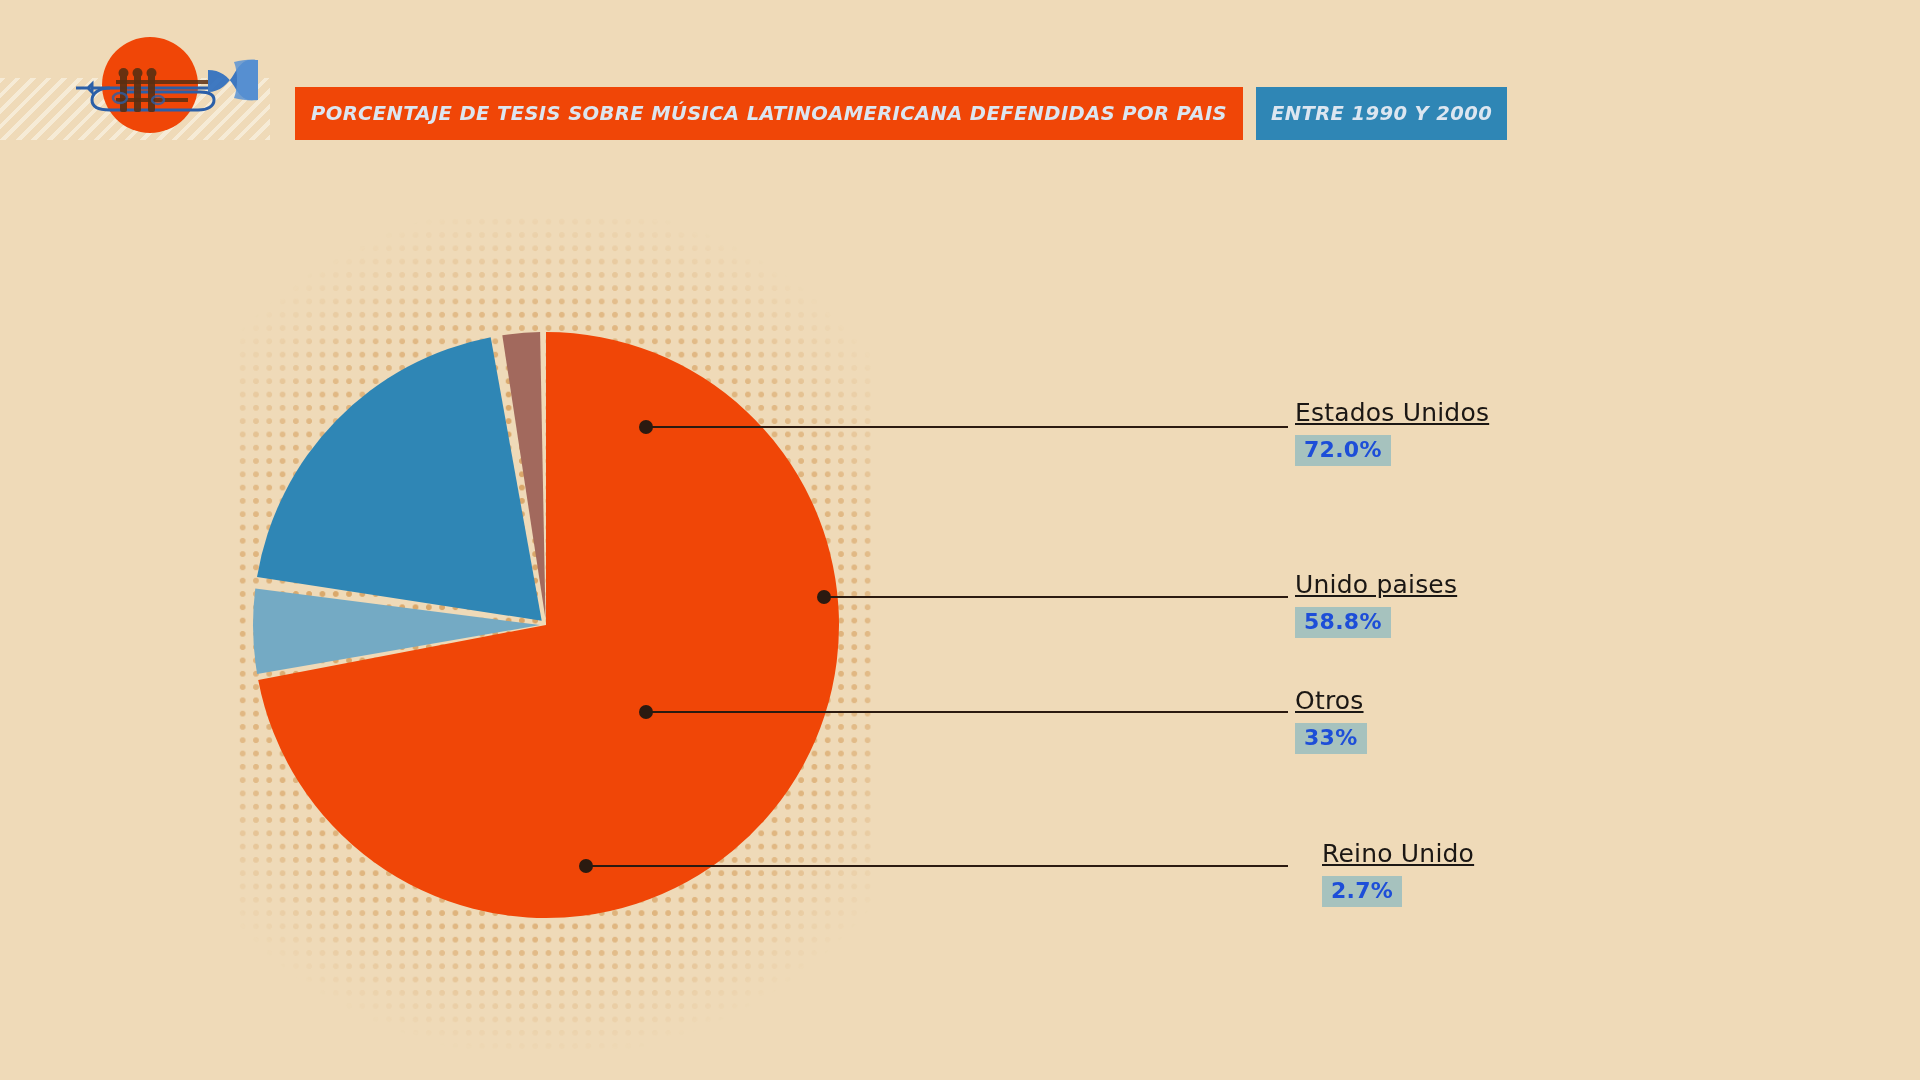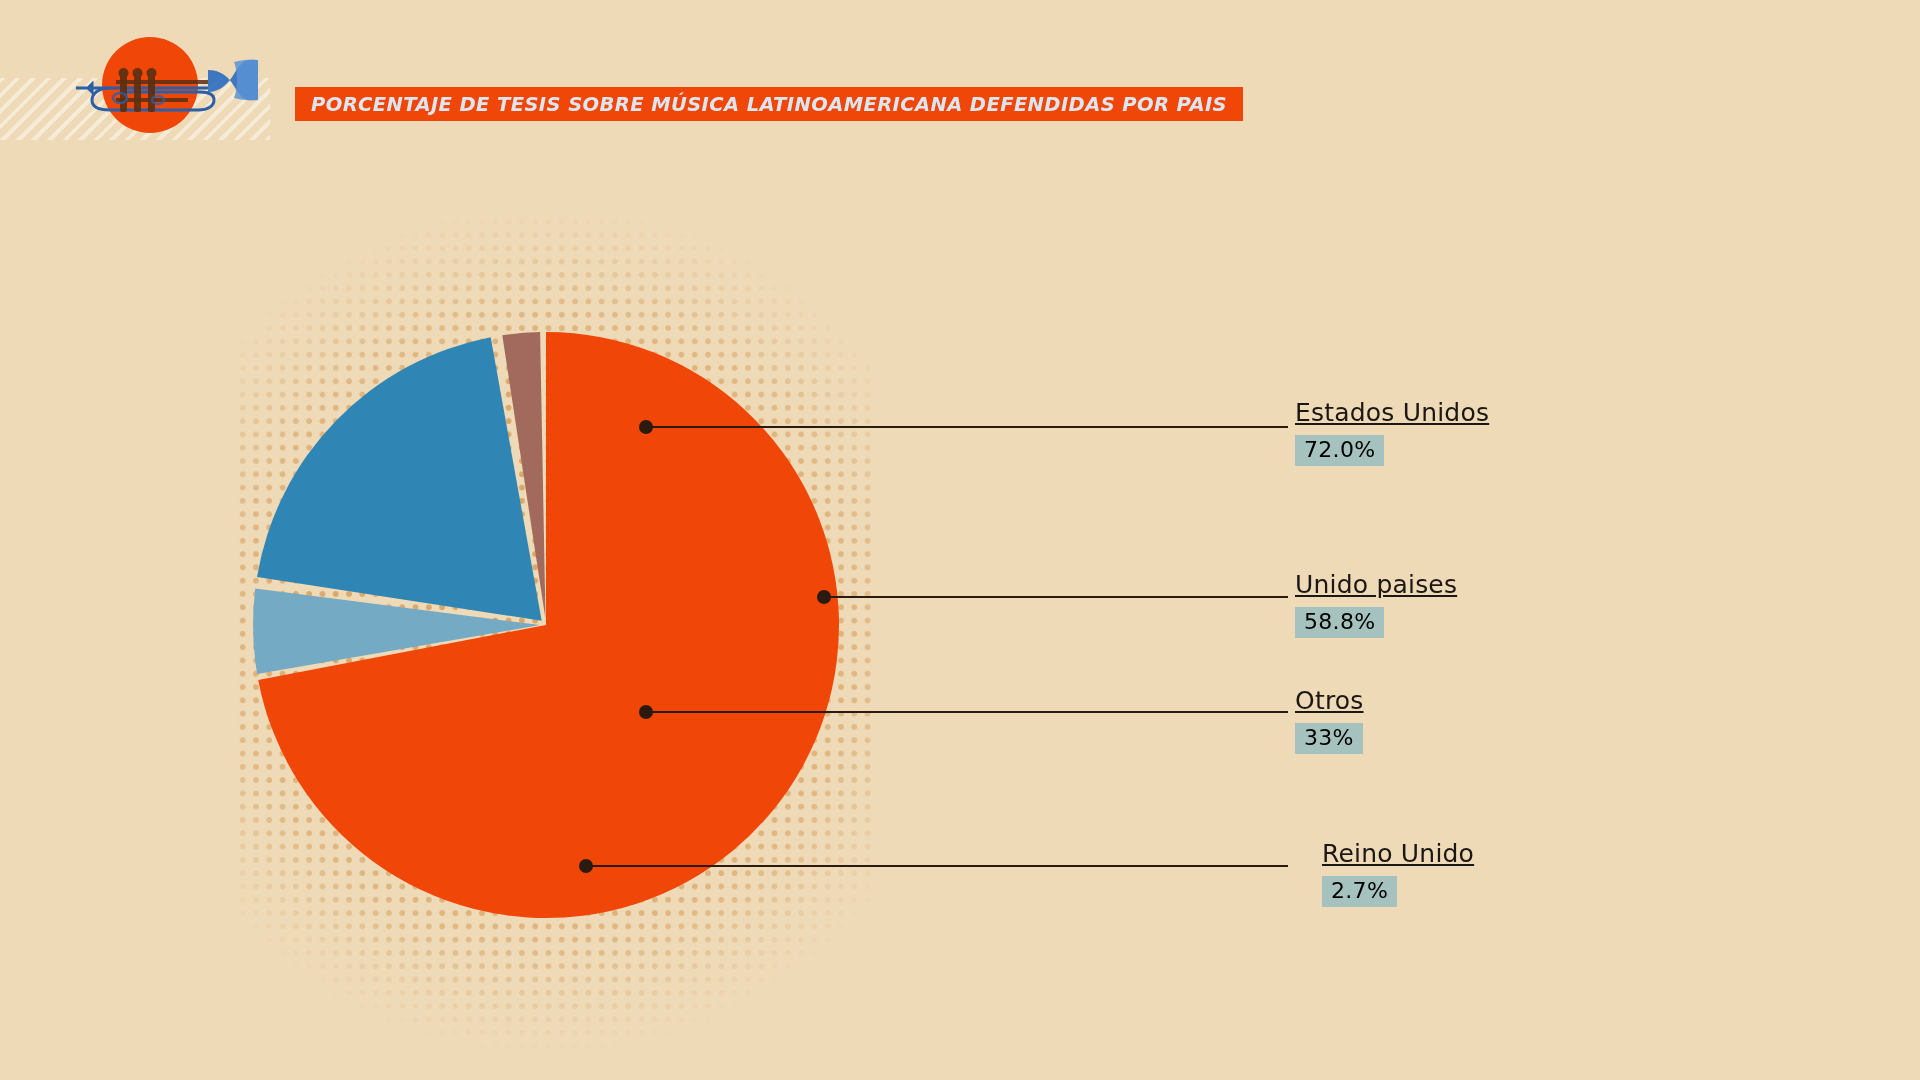--- a/index.html
+++ b/index.html
@@ -42,21 +42,21 @@
   .trumpet {
     position:absolute;
     left:58px; top:48px;
     width:220px; height:78px;
   }
 
   
   .title-bar {
     position:absolute;
     left:295px; top:87px;
-    height:34px;
+    height:53px;
     display:flex;
     align-items:stretch;
     gap:13px;
   }
   .title-red {
     background:#F04607;
     display:flex; align-items:center;
     padding:0 16px 0 16px;
   }
   .title-red .t {
@@ -114,23 +114,23 @@
     color:#1B1714;
     letter-spacing:0.2px;
     white-space:nowrap;
     line-height:1;
     text-decoration:underline;
   }
   .callout .pct {
     display:inline-block;
     margin-top:10px;
     background:#A6C2BE;
-    color:#000000;
-    font-family:"DejaVu Sans", sans-serif;
-    font-weight:normal;
+    color:#1d4ed8;
+    font-family:"DejaVu Sans", sans-serif;
+    font-weight:bold;
     font-size:22px;
     padding:4px 9px 5px 9px;
     line-height:1;
     letter-spacing:0.3px;
   }
 
   #c0 { top:400px; }
   #c1 { top:572px; }
   #c2 { top:688px; }
   #c3 { top:841px;margin-left:27px; }
@@ -169,20 +169,23 @@
     <g stroke="#2B5FA8" stroke-width="2.5" fill="none" opacity="0.8">
       <ellipse cx="62" cy="50" rx="7" ry="5"></ellipse>
       <ellipse cx="100" cy="52" rx="6" ry="4"></ellipse>
     </g>
   </svg>
 
   <div class="title-bar">
     <div class="title-red">
       <span class="t">PORCENTAJE DE TESIS SOBRE MÚSICA LATINOAMERICANA DEFENDIDAS POR PAIS</span>
     </div>
+    <div class="title-blue">
+      <span class="t">ENTRE 1990 Y 2000</span>
+    </div>
   </div>
 
   <div class="halftone"></div>
 
   <svg class="pie-svg" viewBox="0 0 1920 1080">
     <g>
 
       <path fill="#F04607" d="M 546.0 625.0 L 546.0 332.0 A 293 293 0 1 1 258.2 679.9 Z"></path>
 
       <path fill="#74AAC4" d="M 540.0 625.1 L 257.1 674.1 A 293 293 0 0 1 255.3 588.6 Z"></path>

